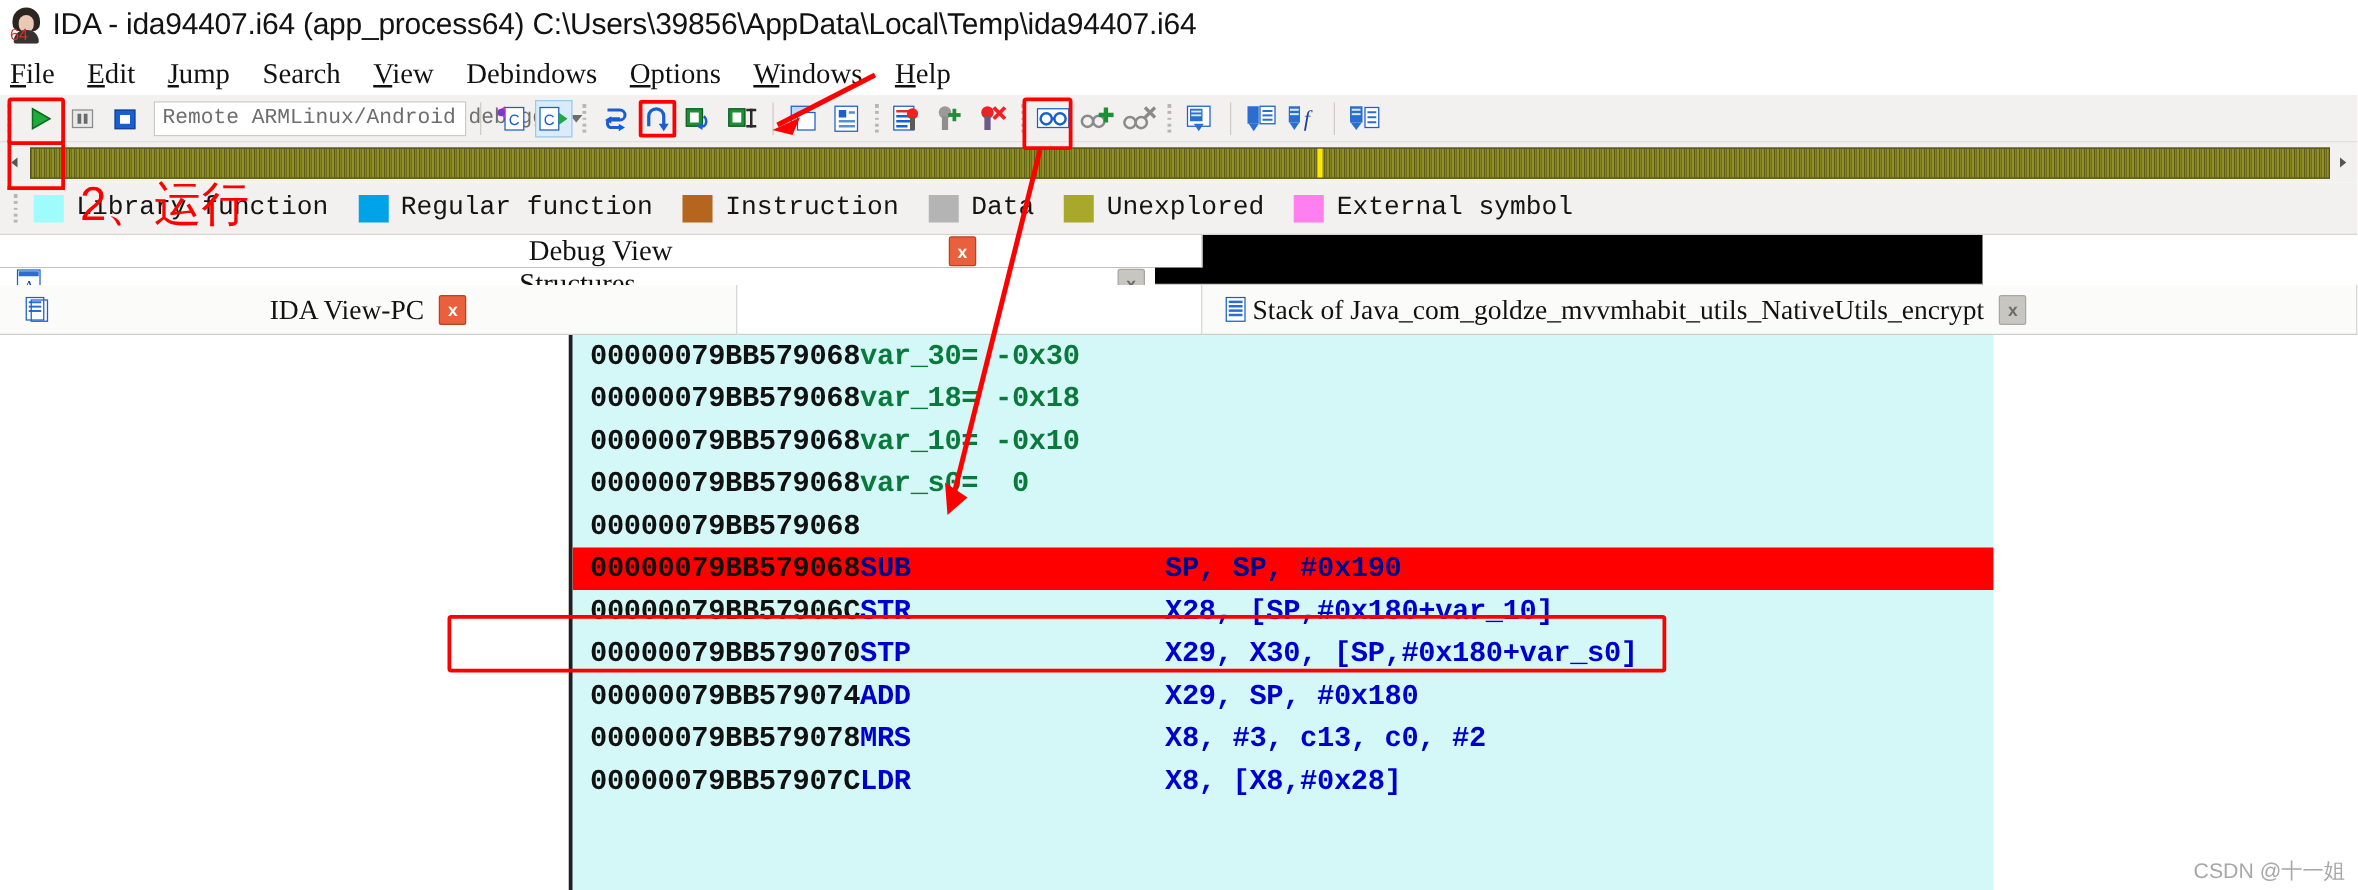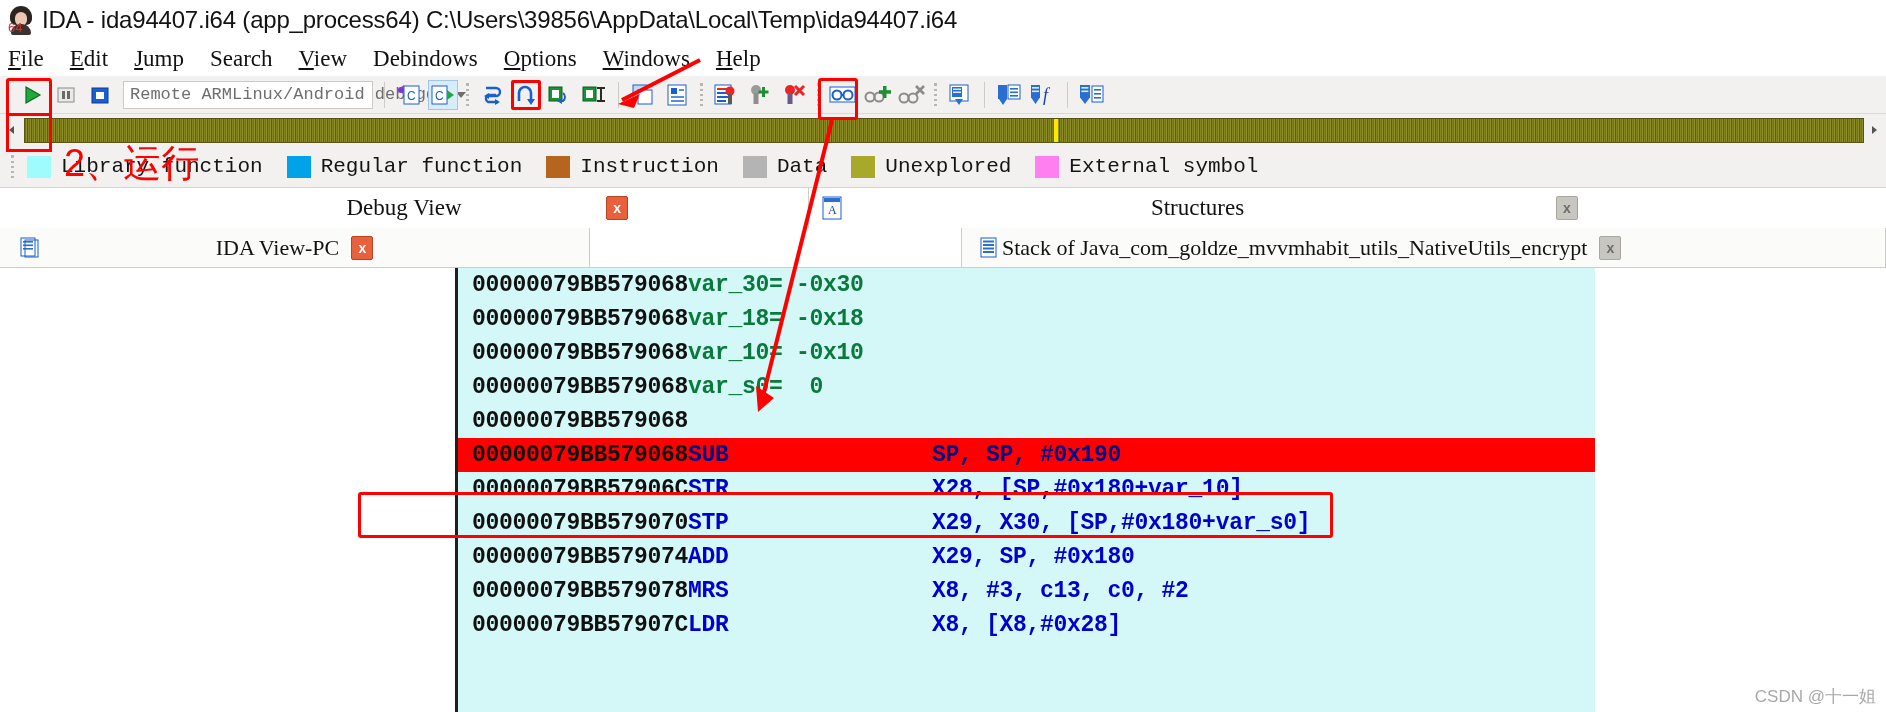--- a/index.html
+++ b/index.html
@@ -198,20 +198,21 @@
     white-space: nowrap;
   }
 
   
   .panel-titles {
     position: absolute; left: 0; top: 188px;
     width: 1586px; height: 40px;
     display: flex;
     background: #000000;
     border-bottom: 1px solid #cfcdc8;
+    flex-direction: column;
   }
   .panel-title {
     position: relative;
     display: flex; align-items: center; justify-content: center;
     height: 40px;
     background: #ffffff;
   }
   .panel-title.left  { width: 962px; border-right: 1px solid #cfcdc8; }
   .panel-title.right { width: 924px; }
   .panel-title .ptext {

